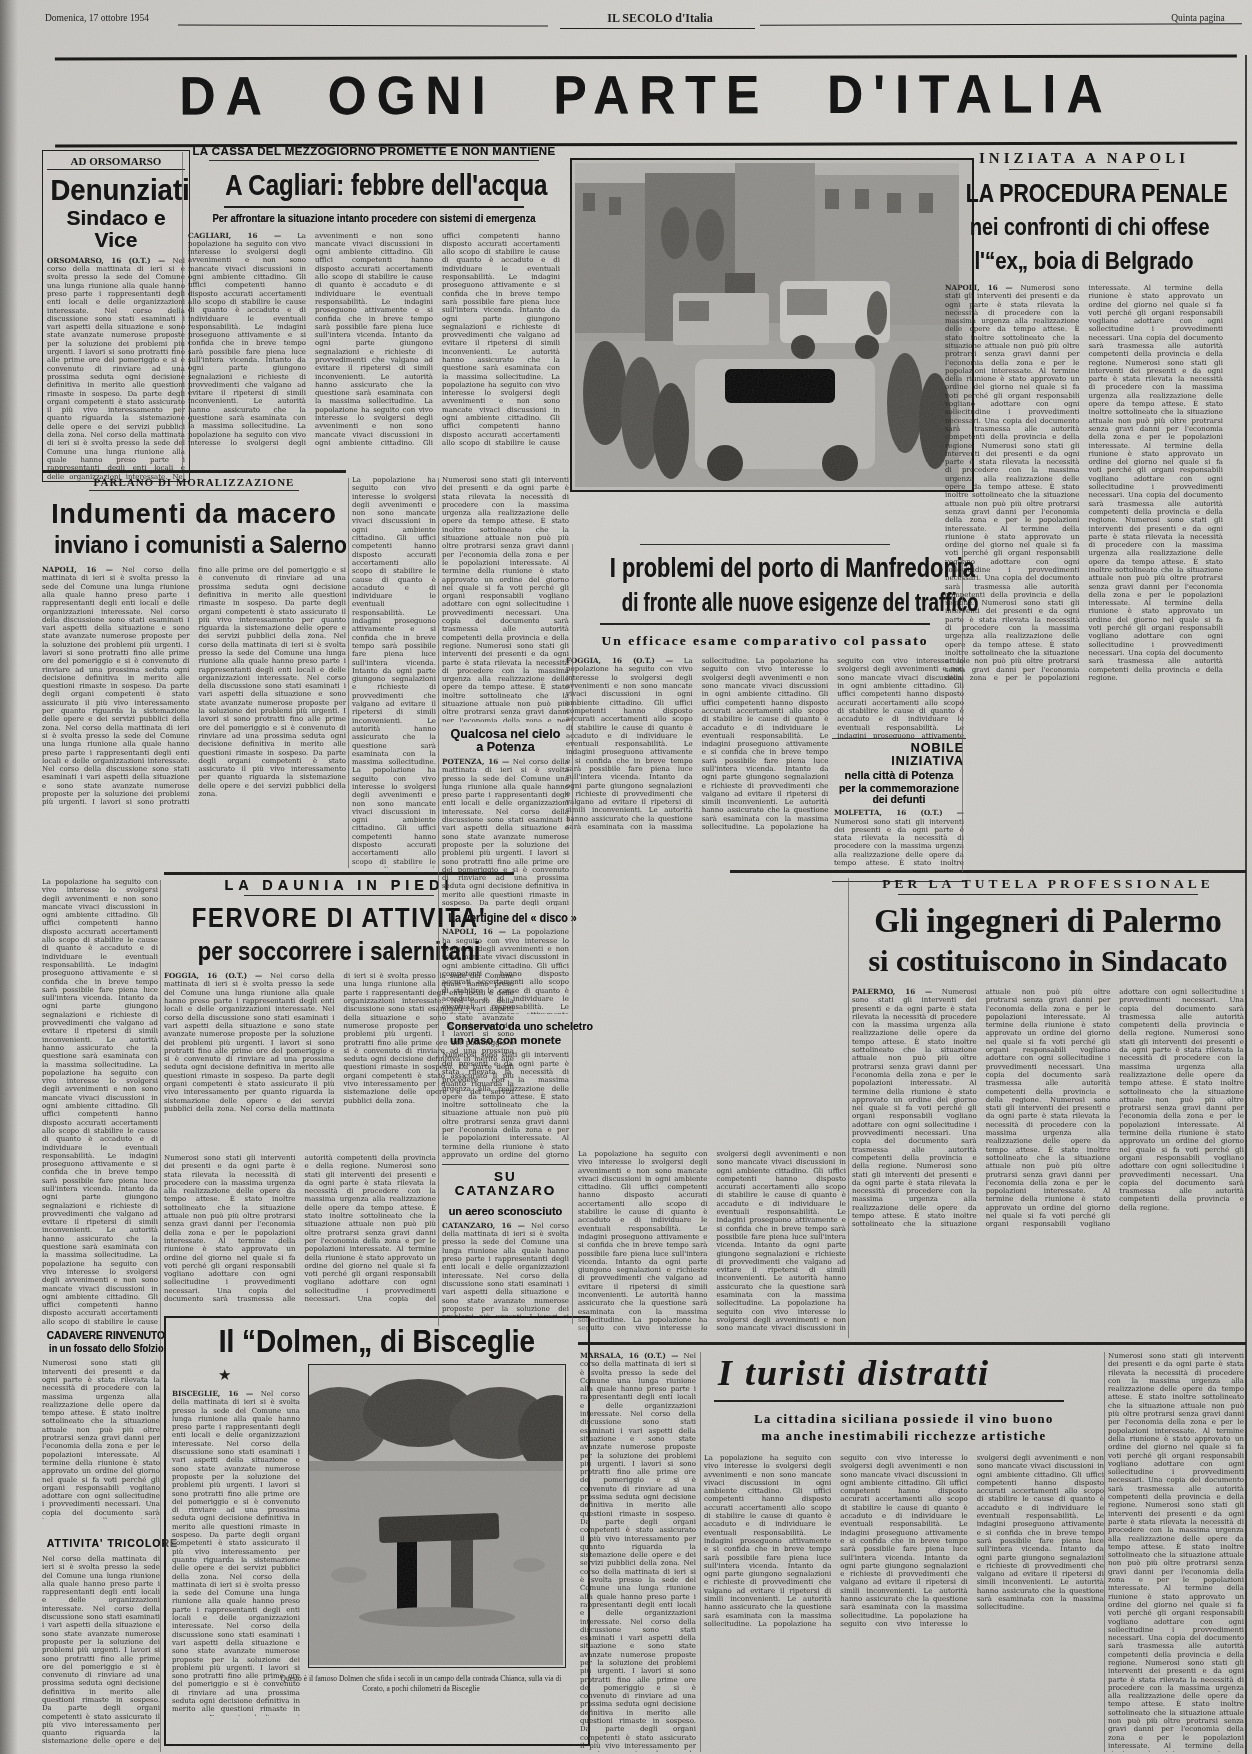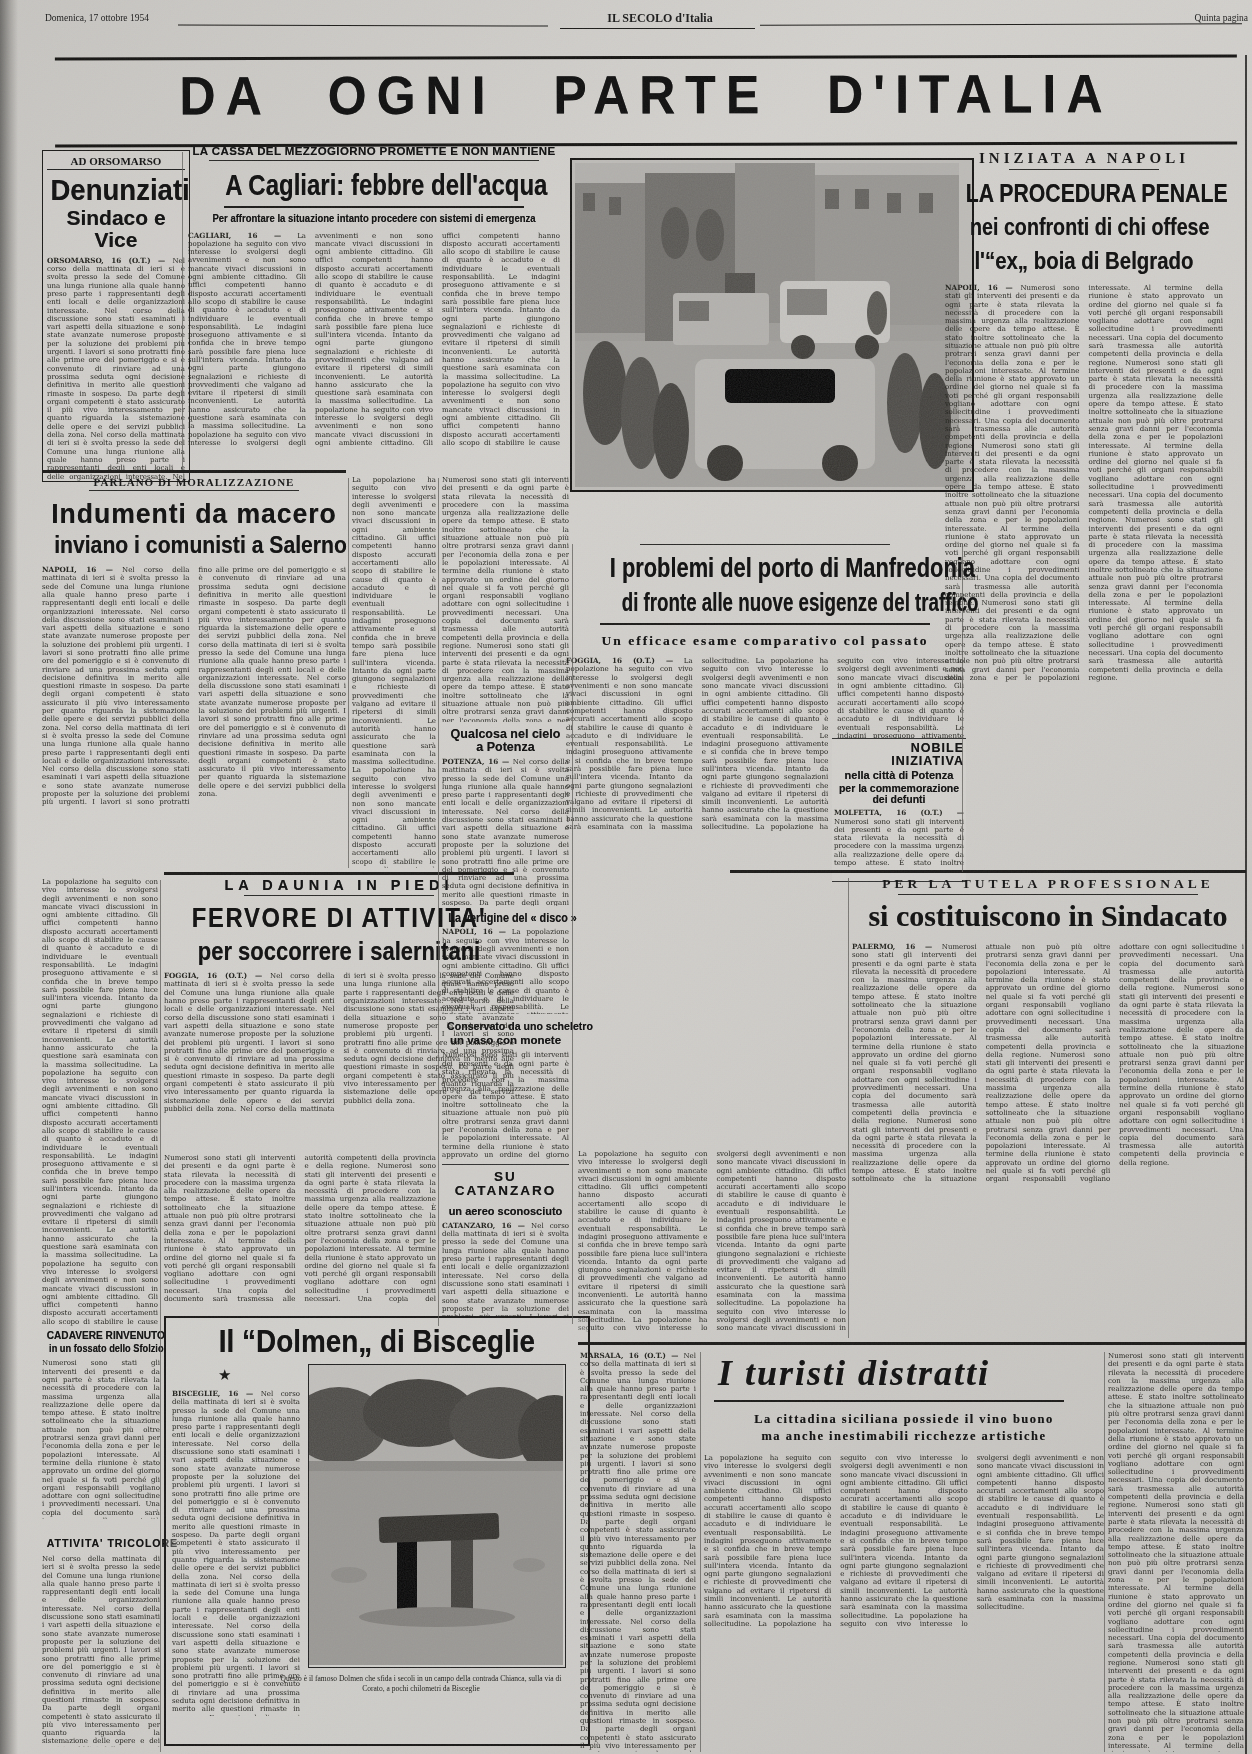--- a/index.html
+++ b/index.html
@@ -31,21 +31,21 @@
 </head>
 <body>
 
 <div id="page">
 
   <div class="abs edgeL"></div>
   <div class="abs edgeR" style="left:1245px;top:55px;width:2px;height:1699px;"></div>
 
   <div class="abs" style="left:45px;top:13px;width:240px;font-size:9.5px;filter:blur(.2px);">Domenica, 17 ottobre 1954</div>
   <div class="abs center" style="left:560px;top:11px;width:200px;font-size:12px;font-weight:bold;filter:blur(.2px);">IL SECOLO d'Italia</div>
-  <div class="abs" style="left:1148px;top:13px;width:100px;font-size:9.5px;text-align:right;filter:blur(.25px);">Quinta pagina</div>
+  <div class="abs" style="left:1148px;top:13px;width:100px;font-size:9.5px;text-align:center;filter:blur(.25px);">Quinta pagina</div>
   <div class="abs rule" style="left:178px;top:25px;width:370px;height:1px;transform:rotate(.15deg);"></div>
   <div class="abs rule" style="left:760px;top:24px;width:482px;height:1px;transform:rotate(-.2deg);"></div>
   <div class="abs rule" style="left:560px;top:28px;width:195px;height:1px;"></div>
 
   <div class="abs" style="left:55px;top:56px;width:1182px;height:84px;border-top:3px solid #171614;border-bottom:3px solid #171614;transform:rotate(-.15deg);">
     <div class="hl center" style="margin-top:10px;font-size:50px;letter-spacing:10px;word-spacing:34px;transform:scaleY(1.08);">DA OGNI PARTE D'ITALIA</div>
   </div>
 
   <div class="abs boxed" style="left:42px;top:150px;width:138px;height:322px;padding:4px;">
     <div class="kicker" style="font-size:11px;border-bottom:1px solid #222;padding-bottom:2px;font-family:'Liberation Serif',serif;">AD ORSOMARSO</div>
@@ -184,20 +184,21 @@
       <div class="greek" style="height:58px;margin-top:4px;">
         <span class="dl">MOLFETTA, 16 (O.T.) —</span>
         <span> Numerosi sono stati gli interventi dei presenti e da ogni parte è stata rilevata la necessità di procedere con la massima urgenza alla realizzazione delle opere da tempo attese. È stato inoltre sottolineato che la situazione attuale non può più oltre protrarsi senza gravi danni per l'economia della zona e per le popolazioni interessate. Al termine della riunione è stato approvato un ordine del giorno nel quale si fa voti perché gli organi responsabili vogliano adottare con ogni sollecitudine i provvedimenti necessari. Una copia del documento sarà trasmessa alle autorità competenti della provincia e della regione.</span>
       </div>
     </div>
   </div>
 
   <div class="abs" style="left:852px;top:876px;width:392px;">
     <div class="kicker" style="font-family:'Liberation Serif',serif;font-size:13.5px;letter-spacing:4px;font-weight:bold;">PER LA TUTELA PROFESSIONALE</div>
     <div class="kline" style="width:300px;"></div>
+    <div class="serifhl center nowrap" style="font-size:33px;margin-top:8px;">Gli ingegneri di Palermo</div>
     <div class="serifhl center nowrap" style="font-size:30px;margin-top:4px;">si costituiscono in Sindacato</div>
     <div class="greek cols3" style="height:322px;margin-top:10px;">
       <span class="dl">PALERMO, 16 —</span>
       <span> Numerosi sono stati gli interventi dei presenti e da ogni parte è stata rilevata la necessità di procedere con la massima urgenza alla realizzazione delle opere da tempo attese. È stato inoltre sottolineato che la situazione attuale non può più oltre protrarsi senza gravi danni per l'economia della zona e per le popolazioni interessate. Al termine della riunione è stato approvato un ordine del giorno nel quale si fa voti perché gli organi responsabili vogliano adottare con ogni sollecitudine i provvedimenti necessari. Una copia del documento sarà trasmessa alle autorità competenti della provincia e della regione. Numerosi sono stati gli interventi dei presenti e da ogni parte è stata rilevata la necessità di procedere con la massima urgenza alla realizzazione delle opere da tempo attese. È stato inoltre sottolineato che la situazione attuale non può più oltre protrarsi senza gravi danni per l'economia della zona e per le popolazioni interessate. Al termine della riunione è stato approvato un ordine del giorno nel quale si fa voti perché gli organi responsabili vogliano adottare con ogni sollecitudine i provvedimenti necessari. Una copia del documento sarà trasmessa alle autorità competenti della provincia e della regione. Numerosi sono stati gli interventi dei presenti e da ogni parte è stata rilevata la necessità di procedere con la massima urgenza alla realizzazione delle opere da tempo attese. È stato inoltre sottolineato che la situazione attuale non può più oltre protrarsi senza gravi danni per l'economia della zona e per le popolazioni interessate. Al termine della riunione è stato approvato un ordine del giorno nel quale si fa voti perché gli organi responsabili vogliano adottare con ogni sollecitudine i provvedimenti necessari. Una copia del documento sarà trasmessa alle autorità competenti della provincia e della regione. Numerosi sono stati gli interventi dei presenti e da ogni parte è stata rilevata la necessità di procedere con la massima urgenza alla realizzazione delle opere da tempo attese. È stato inoltre sottolineato che la situazione attuale non può più oltre protrarsi senza gravi danni per l'economia della zona e per le popolazioni interessate. Al termine della riunione è stato approvato un ordine del giorno nel quale si fa voti perché gli organi responsabili vogliano adottare con ogni sollecitudine i provvedimenti necessari. Una copia del documento sarà trasmessa alle autorità competenti della provincia e della regione.</span>
     </div>
   </div>
 
   <div class="abs" style="left:164px;top:878px;width:350px;">
     <div class="kicker hl" style="font-size:14.5px;letter-spacing:5px;">LA DAUNIA IN PIEDI</div>
     <div class="kline" style="width:190px;"></div>

